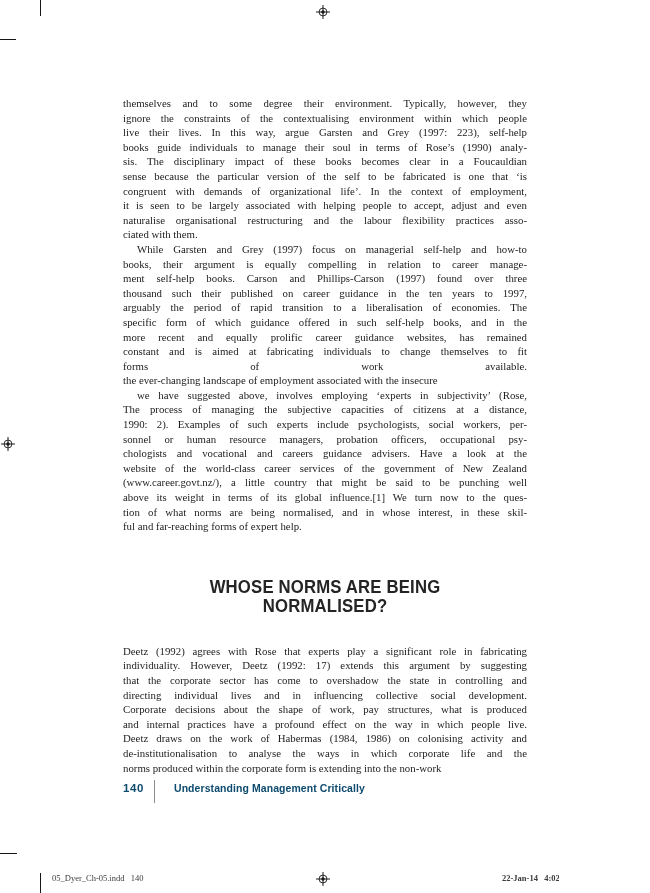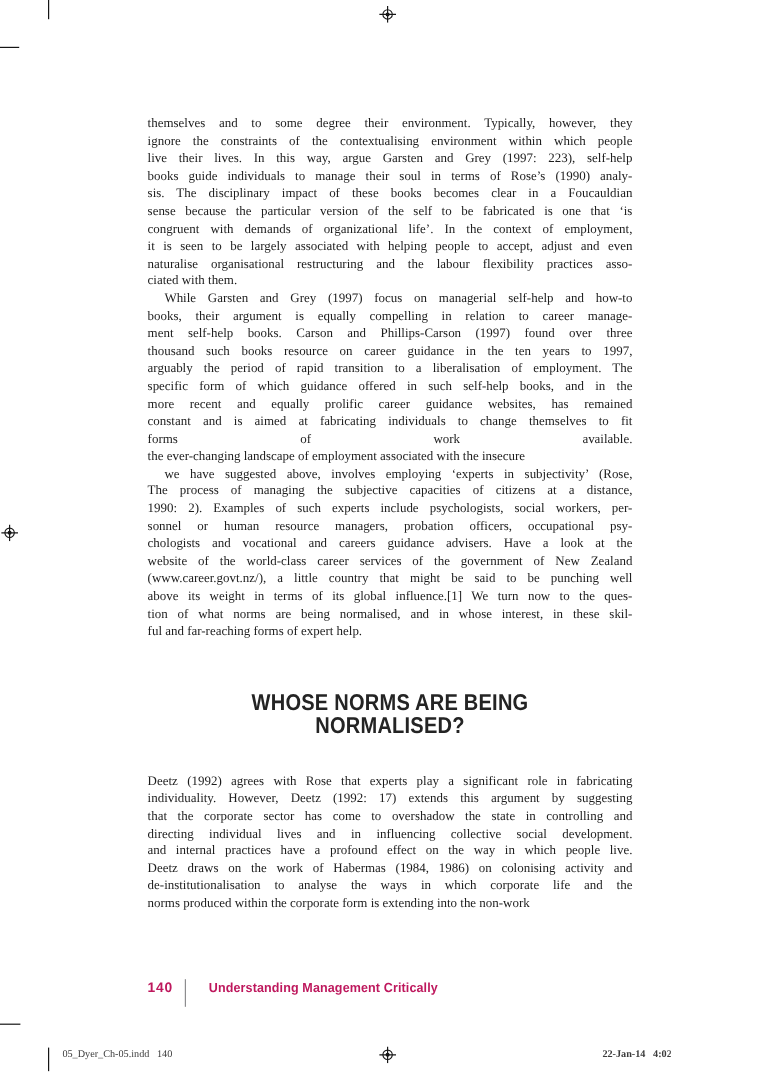--- a/index.html
+++ b/index.html
@@ -36,26 +36,26 @@
     color: #242424;
     text-align: center;
     margin: 43px 0 29px 0;
     transform: scaleX(0.88);
   }
 
   
   .footer {
     position: absolute;
     left: 123px;
-    top: 816px;
+    top: 780px;
     width: 404px;
     height: 23px;
     font-family: "Liberation Sans", sans-serif;
     font-weight: bold;
-    color: #be185d;
+    color: #0c4a6e;
   }
   .pagenum { position: absolute; left: 0; top: 2px; font-size: 11.5px; letter-spacing: 0.6px; }
   .footer-rule { position: absolute; left: 31px; top: 0; width: 1px; height: 23px; background: #8d8d8f; }
   .running-head {
     position: absolute; left: 51px; top: 2px;
     font-size: 11px; letter-spacing: 0.1px; white-space: nowrap;
     transform: scaleX(0.95); transform-origin: left center;
   }
 
   
@@ -128,22 +128,22 @@
         <div class="line">sense because the particular version of the self to be fabricated is one that ‘is</div>
         <div class="line">congruent with demands of organizational life’. In the context of employment,</div>
         <div class="line">it is seen to be largely associated with helping people to accept, adjust and even</div>
         <div class="line">naturalise organisational restructuring and the labour flexibility practices asso-</div>
         <div class="line">ciated with them.</div>
       </div>
     <div class="para indent">
         <div class="line">While Garsten and Grey (1997) focus on managerial self-help and how-to</div>
         <div class="line">books, their argument is equally compelling in relation to career manage-</div>
         <div class="line">ment self-help books. Carson and Phillips-Carson (1997) found over three</div>
-        <div class="line">thousand such books resource on career guidance in the ten years to 1997,</div>
-        <div class="line">arguably the period of rapid transition to a liberalisation of employment. The</div>
+        <div class="line">thousand such their published on career guidance in the ten years to 1997,</div>
+        <div class="line">arguably the period of rapid transition to a liberalisation of economies. The</div>
         <div class="line">specific form of which guidance offered in such self-help books, and in the</div>
         <div class="line">more recent and equally prolific career guidance websites, has remained</div>
         <div class="line">constant and is aimed at fabricating individuals to change themselves to fit</div>
         <div class="line">forms of work available.</div>
         <div class="line">the ever-changing landscape of employment associated with the insecure</div>
       </div>
     <div class="para indent">
         <div class="line">we have suggested above, involves employing ‘experts in subjectivity’ (Rose,</div>
         <div class="line">The process of managing the subjective capacities of citizens at a distance,</div>
         <div class="line">1990: 2). Examples of such experts include psychologists, social workers, per-</div>
@@ -154,20 +154,21 @@
         <div class="line">above its weight in terms of its global influence.[1] We turn now to the ques-</div>
         <div class="line">tion of what norms are being normalised, and in whose interest, in these skil-</div>
         <div class="line">ful and far-reaching forms of expert help.</div>
       </div>
     <h1 class="section-heading">WHOSE NORMS ARE BEING NORMALISED?</h1>
     <div class="para">
         <div class="line">Deetz (1992) agrees with Rose that experts play a significant role in fabricating</div>
         <div class="line">individuality. However, Deetz (1992: 17) extends this argument by suggesting</div>
         <div class="line">that the corporate sector has come to overshadow the state in controlling and</div>
         <div class="line">directing individual lives and in influencing collective social development.</div>
+        <div class="line">Corporate decisions about the shape of work, pay structures, what is produced</div>
         <div class="line">and internal practices have a profound effect on the way in which people live.</div>
         <div class="line">Deetz draws on the work of Habermas (1984, 1986) on colonising activity and</div>
         <div class="line">de-institutionalisation to analyse the ways in which corporate life and the</div>
         <div class="line">norms produced within the corporate form is extending into the non-work</div>
       </div>
   </div>
 
   <div class="footer">
     <span class="pagenum">140</span>
     <span class="footer-rule"></span>

